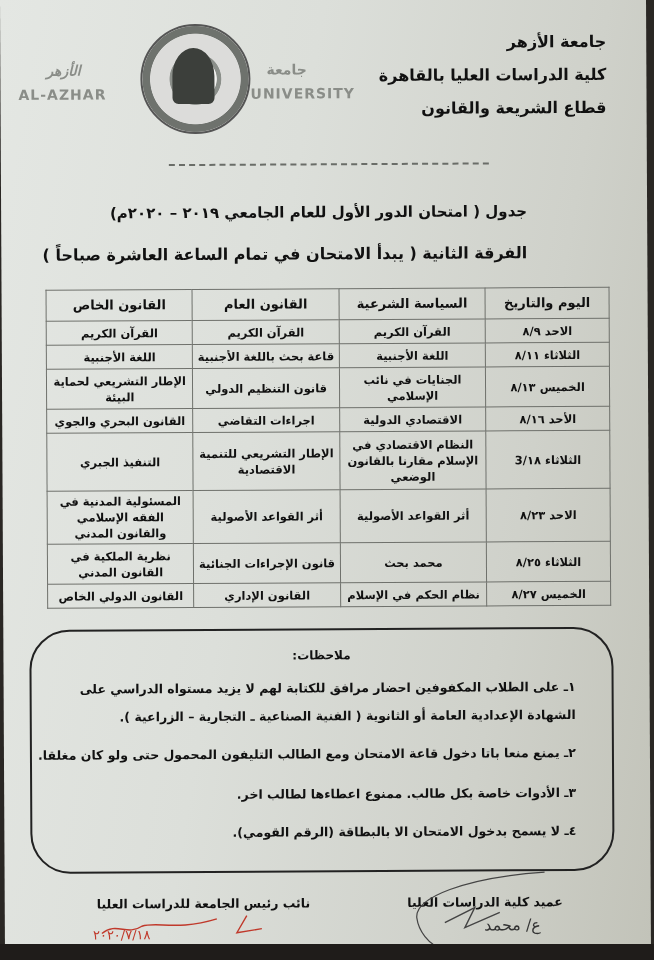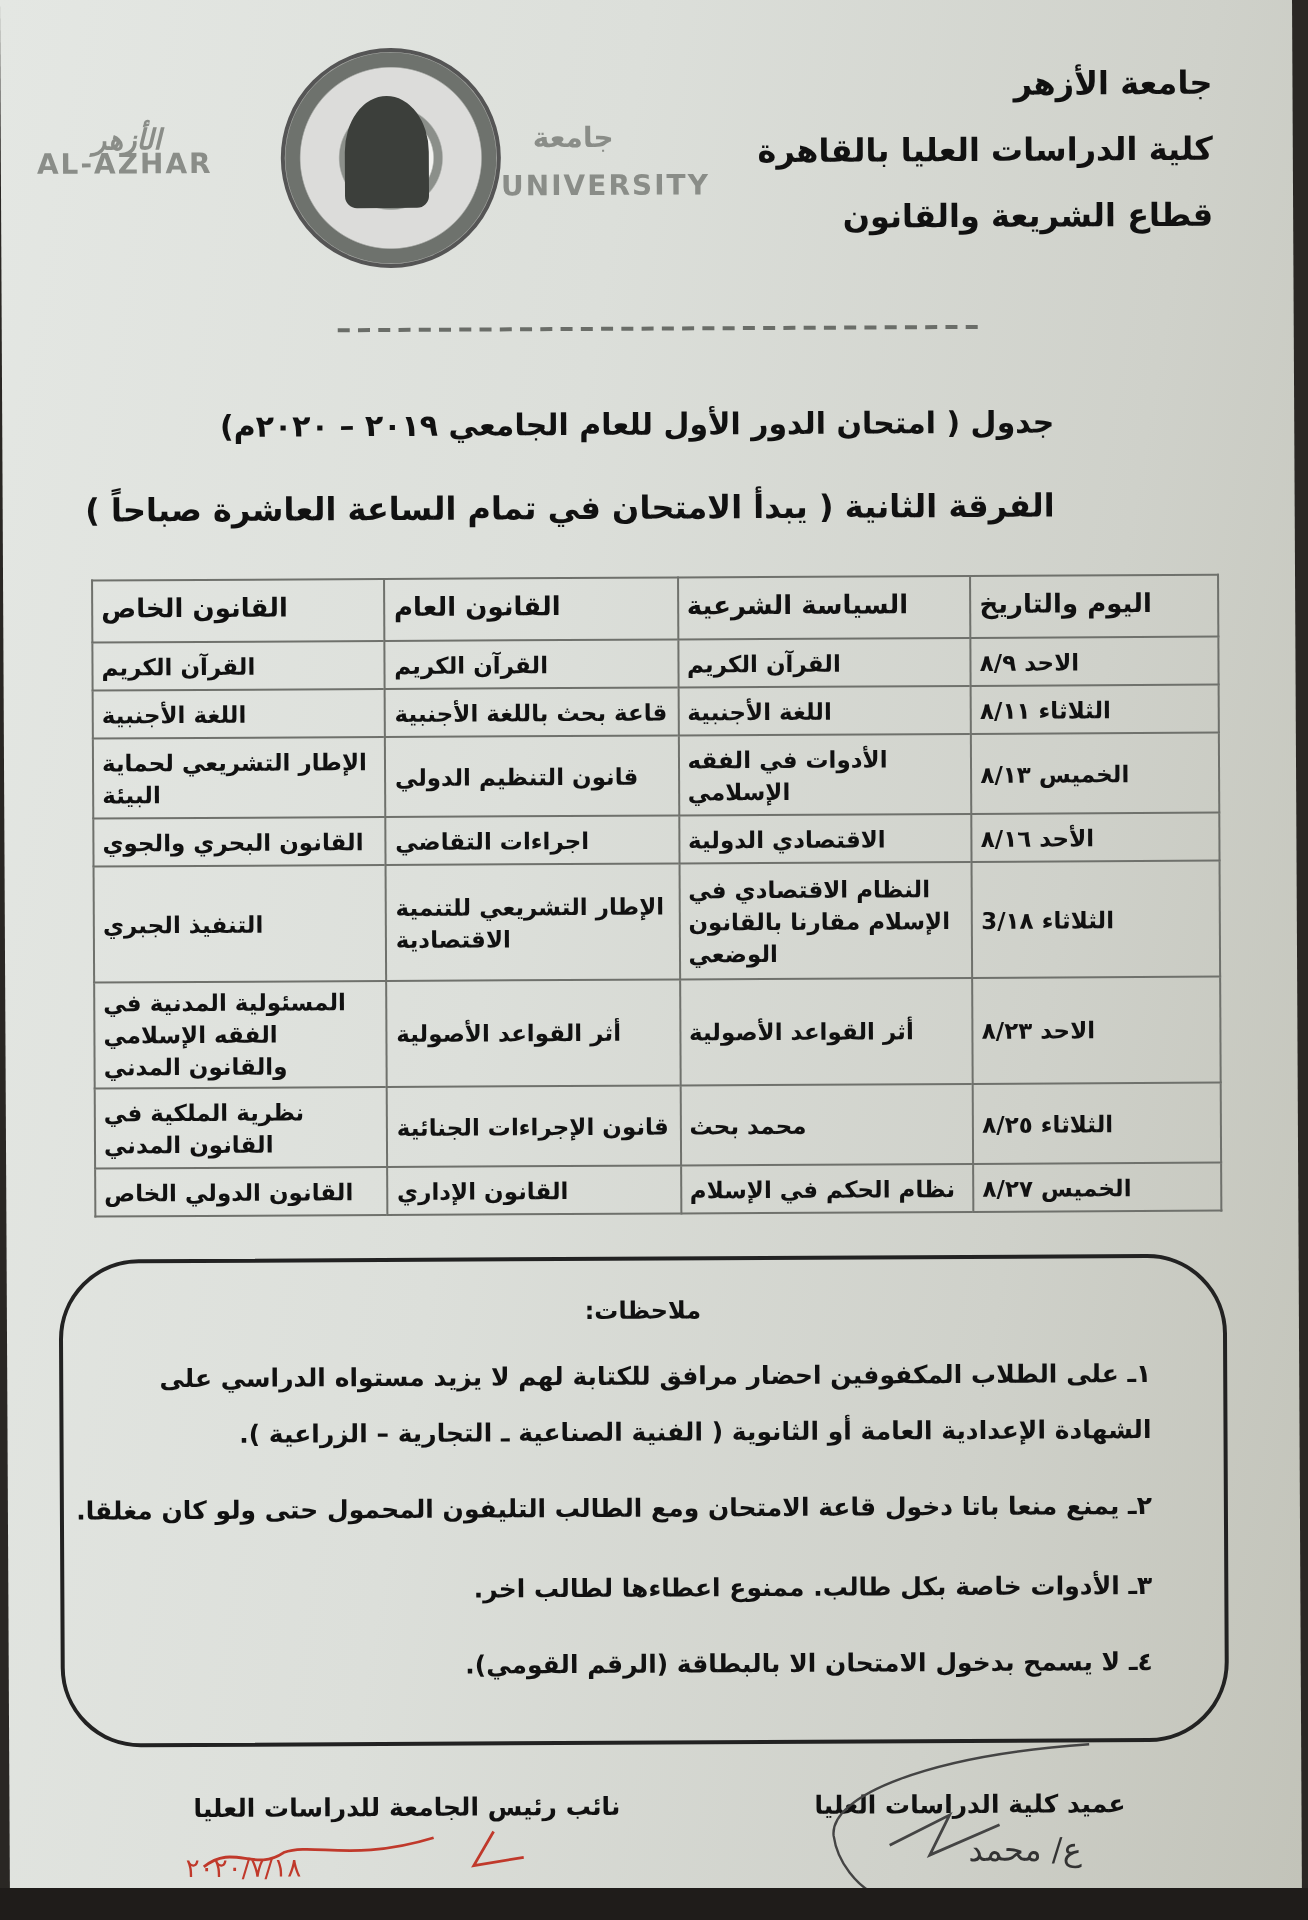--- a/index.html
+++ b/index.html
@@ -7,36 +7,36 @@
   .paper{position:absolute;left:0;top:0;width:646px;height:948px;background:linear-gradient(100deg,#e4e7e3 0%,#dcdfda 40%,#cfd1ca 75%,#c2c3b9 100%);transform:rotate(-0.3deg);transform-origin:0 0;}
   .hdr-right{position:absolute;right:40px;top:28px;width:240px;text-align:right;direction:rtl;color:#111;font-weight:bold;}
   .hdr-right div{font-size:16px;line-height:33px;}
   .logo-wrap{position:absolute;left:18px;top:25px;width:330px;height:110px;}
   .seal{position:absolute;left:122px;top:0;width:106px;height:106px;border-radius:50%;background:radial-gradient(circle,#f2f2f0 0 28%,#8b8f8a 29% 34%,#dcdcda 35% 60%,#6e726d 61% 70%,#cfd0cc 71%);border:2px solid #555;}
   .seal-inner{position:absolute;left:30px;top:22px;width:42px;height:56px;background:#3c3f3b;border-radius:50% 50% 6px 6px;}
   .logo-txt{position:absolute;font-size:14px;color:#8a8d88;font-weight:bold;letter-spacing:1px;}
   .dash{position:absolute;left:168px;top:165px;width:320px;border-top:2px dashed #6a6d68;}
   .title-line{position:absolute;direction:rtl;color:#111;font-weight:bold;font-size:15px;white-space:nowrap;}
   table.sched{position:absolute;left:44px;top:290px;width:564px;border-collapse:collapse;direction:rtl;color:#111;}
-  table.sched th,table.sched td{border:1.5px solid #6f716c;text-align:left;font-weight:bold;font-size:11.5px;line-height:16px;padding:2px 4px;}
+  table.sched th,table.sched td{border:1.5px solid #6f716c;text-align:center;font-weight:bold;font-size:11.5px;line-height:16px;padding:2px 4px;}
   table.sched th{font-size:13px;height:26px;}
   .notes{position:absolute;left:26px;top:630px;width:580px;height:240px;border:2px solid #222;border-radius:40px;direction:rtl;color:#111;}
   .notes .nt{position:absolute;left:0;right:0;top:18px;text-align:center;font-weight:bold;font-size:12px;}
   .notes .it{position:absolute;right:36px;left:6px;font-weight:bold;font-size:12.5px;line-height:28px;}
   .sig{position:absolute;direction:rtl;font-weight:bold;font-size:12.5px;color:#111;white-space:nowrap;}
   .bottom-shadow{position:absolute;left:0;top:944px;width:654px;height:16px;background:#1f1c1a;}
 </style>
 </head>
 <body>
 
 <div class="paper">
 
   <div class="logo-wrap">
     <span class="logo-txt" style="left:28px;top:38px;font-style:italic;">الأزهر</span>
-    <span class="logo-txt" style="left:0;top:50px;">AL-AZHAR</span>
+    <span class="logo-txt" style="left:0;top:62px;">AL-AZHAR</span>
     <div class="seal">
         <div class="seal-inner"></div>
       </div>
     <span class="logo-txt" style="left:248px;top:38px;">جامعة</span>
     <span class="logo-txt" style="left:232px;top:62px;">UNIVERSITY</span>
   </div>
 
   <div class="hdr-right">
     <div>جامعة الأزهر</div>
     <div>كلية الدراسات العليا بالقاهرة</div>
@@ -65,21 +65,21 @@
         <td>القرآن الكريم</td>
       </tr>
       <tr style="height:24px">
         <td>الثلاثاء ٨/١١</td>
         <td>اللغة الأجنبية</td>
         <td>قاعة بحث باللغة الأجنبية</td>
         <td>اللغة الأجنبية</td>
       </tr>
       <tr style="height:40px">
         <td>الخميس ٨/١٣</td>
-        <td>الأدوات في الفقه الإسلامي</td>
+        <td>الجنايات في نائب الإسلامي</td>
         <td>قانون التنظيم الدولي</td>
         <td>الإطار التشريعي لحماية البيئة</td>
       </tr>
       <tr style="height:24px">
         <td>الأحد ٨/١٦</td>
         <td>الاقتصادي الدولية</td>
         <td>اجراءات التقاضي</td>
         <td>القانون البحري والجوي</td>
       </tr>
       <tr style="height:58px">

